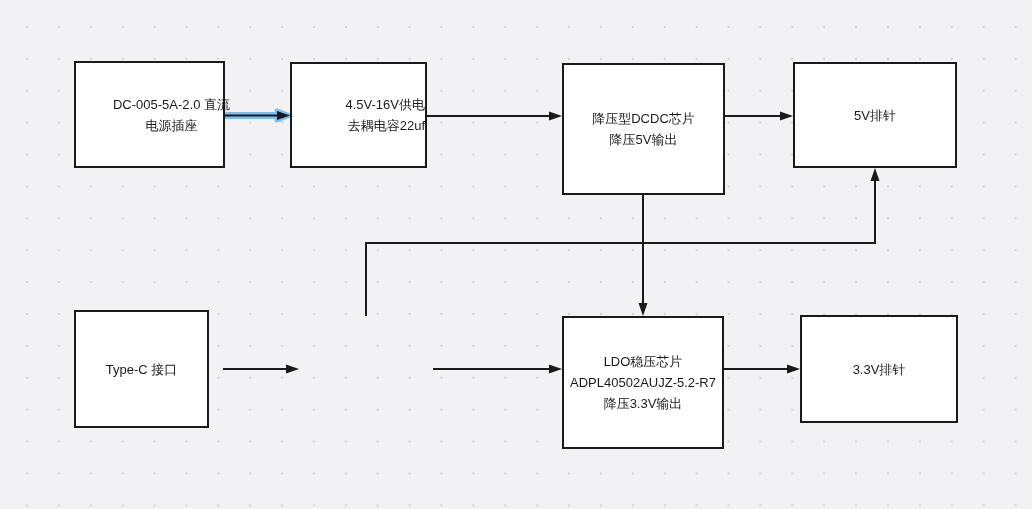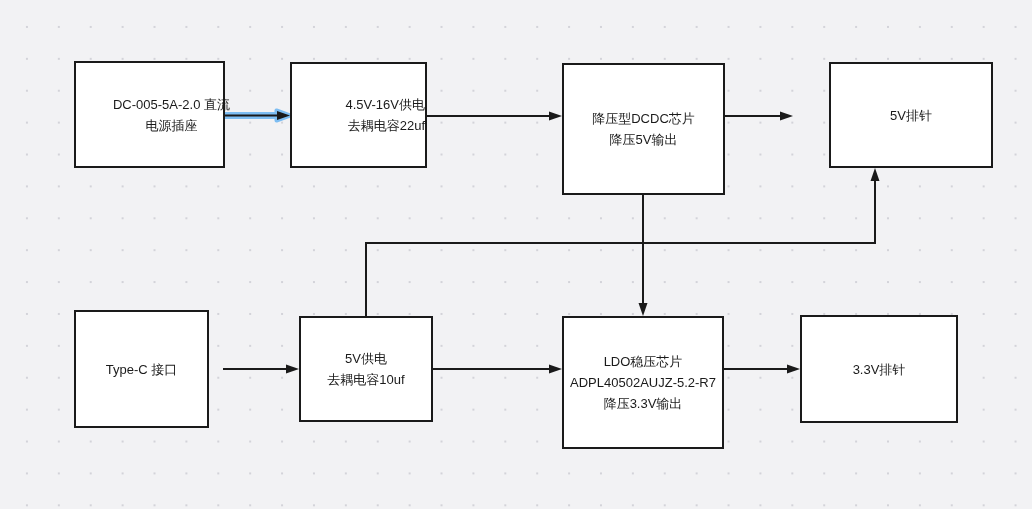--- a/index.html
+++ b/index.html
@@ -30,21 +30,21 @@
     font-weight:500;
     line-height:21px;
     color:#1a1a1a;
     cursor:move;
   }
   .node .ln{white-space:nowrap;}
   
   #n-dc-jack   {left:74px;  top:61px;  width:151px; height:107px;padding-left:44px;}
   #n-cap22     {left:290px; top:62px;  width:137px; height:106px;align-items:flex-end;}
   #n-dcdc      {left:562px; top:63px;  width:163px; height:132px;}
-  #n-5v-header {left:793px; top:62px;  width:164px; height:106px;margin-left:36px;}
+  #n-5v-header {left:793px; top:62px;  width:164px; height:106px;}
   #n-typec     {left:74px;  top:310px; width:135px; height:118px;}
   #n-cap10     {left:299px; top:316px; width:134px; height:106px;}
   #n-ldo       {left:562px; top:316px; width:162px; height:133px;}
   #n-3v3-header{left:800px; top:315px; width:158px; height:108px;}
   svg.edges{position:absolute;left:0;top:0;width:1032px;height:509px;pointer-events:none;}
   svg.edges .edge{stroke:#1a1a1a;stroke-width:2;fill:none;pointer-events:visibleStroke;}
   svg.edges .head{fill:#1a1a1a;stroke:none;}
   svg.edges .sel-line{stroke:#7dbdf2;stroke-width:7;fill:none;}
   svg.edges .sel-head{fill:#7dbdf2;stroke:#7dbdf2;stroke-width:4;stroke-linejoin:round;}
 </style>
@@ -114,24 +114,20 @@
   </div>
 
   <div class="node" id="n-5v-header">
     <div class="ln">5V排针</div>
   </div>
 
   <div class="node" id="n-typec">
     <div class="ln">Type-C 接口</div>
   </div>
 
-  <div class="node" id="n-cap10">
-    <div class="ln">5V供电</div>
-    <div class="ln">去耦电容10uf</div>
-  </div>
 
   <div class="node" id="n-ldo">
     <div class="ln">LDO稳压芯片</div>
     <div class="ln">ADPL40502AUJZ-5.2-R7</div>
     <div class="ln">降压3.3V输出</div>
   </div>
 
   <div class="node" id="n-3v3-header">
     <div class="ln">3.3V排针</div>
   </div>

